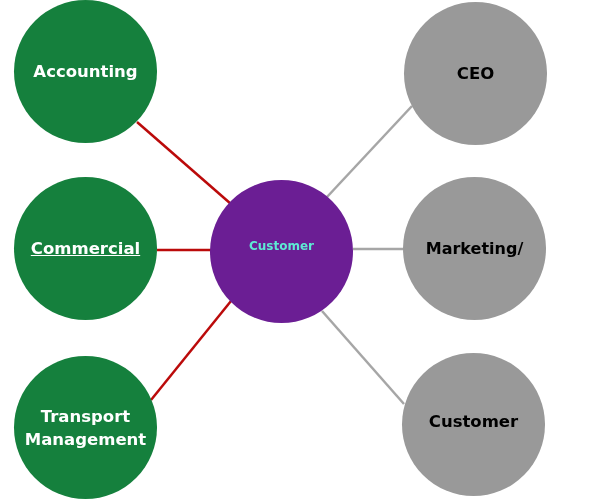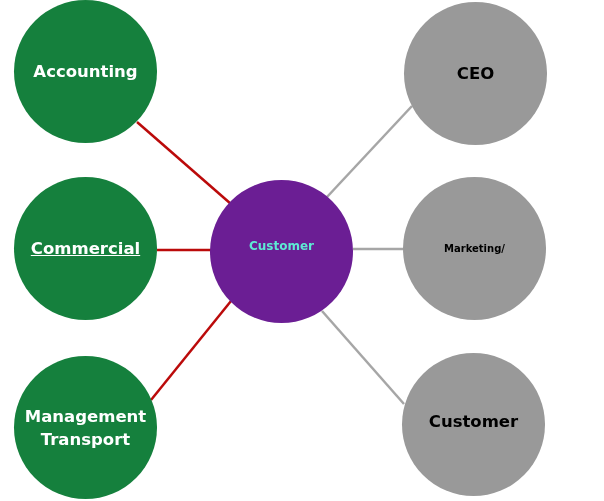--- a/index.html
+++ b/index.html
@@ -6,21 +6,21 @@
   body { width: 604px; height: 501px; position: relative; overflow: hidden;
          font-family: "DejaVu Sans", "Liberation Sans", sans-serif; }
   svg.links { position: absolute; left: 0; top: 0; width: 604px; height: 501px; }
   .node { position: absolute; width: 143px; height: 143px; border-radius: 50%;
           display: flex; align-items: center; justify-content: center; text-align: center;
           font-weight: bold; box-sizing: border-box; }
   .node span { display: block; line-height: 23px; }
   .red { background: #15803d; color: #ffffff; font-size: 16.5px; }
   .purple { background: #6B1E94; color: #5eead4; font-size: 12px; text-align: center; }
   .grey { background: #999999; color: #000000; font-size: 16.5px; }
-  .grey.small { font-size: 10px; }
+  .grey.small { font-size: 16px; }
   .grey.small span { line-height: 19px; }
 </style>
 </head>
 <body>
 
 <svg class="links">
   <line x1="137" y1="122" x2="231" y2="204" stroke="#BB0A0A" stroke-width="2.5"></line>
   <line x1="157" y1="250" x2="211" y2="250" stroke="#BB0A0A" stroke-width="2.5"></line>
   <line x1="151" y1="400" x2="231" y2="301" stroke="#BB0A0A" stroke-width="2.5"></line>
   <line x1="412" y1="106" x2="327" y2="197" stroke="#A6A6A6" stroke-width="2.5"></line>
@@ -29,22 +29,22 @@
 </svg>
 
 <div class="node red" style="left:14px; top:0px;">
   <span>Accounting</span>
 </div>
 <div class="node red" style="left:14px; top:177px;text-decoration:underline;">
   <span>Commercial</span>
 </div>
 <div class="node red" style="left:14px; top:356px;">
   <div>
+    <span>Transport</span>
     <span>Management</span>
-    <span>Transport</span>
   </div>
 </div>
 
 <div class="node purple" style="left:210px; top:180px;">
   <span style="margin-top:-10px;">Customer</span>
 </div>
 
 <div class="node grey" style="left:404px; top:2px;">
   <span>CEO</span>
 </div>

